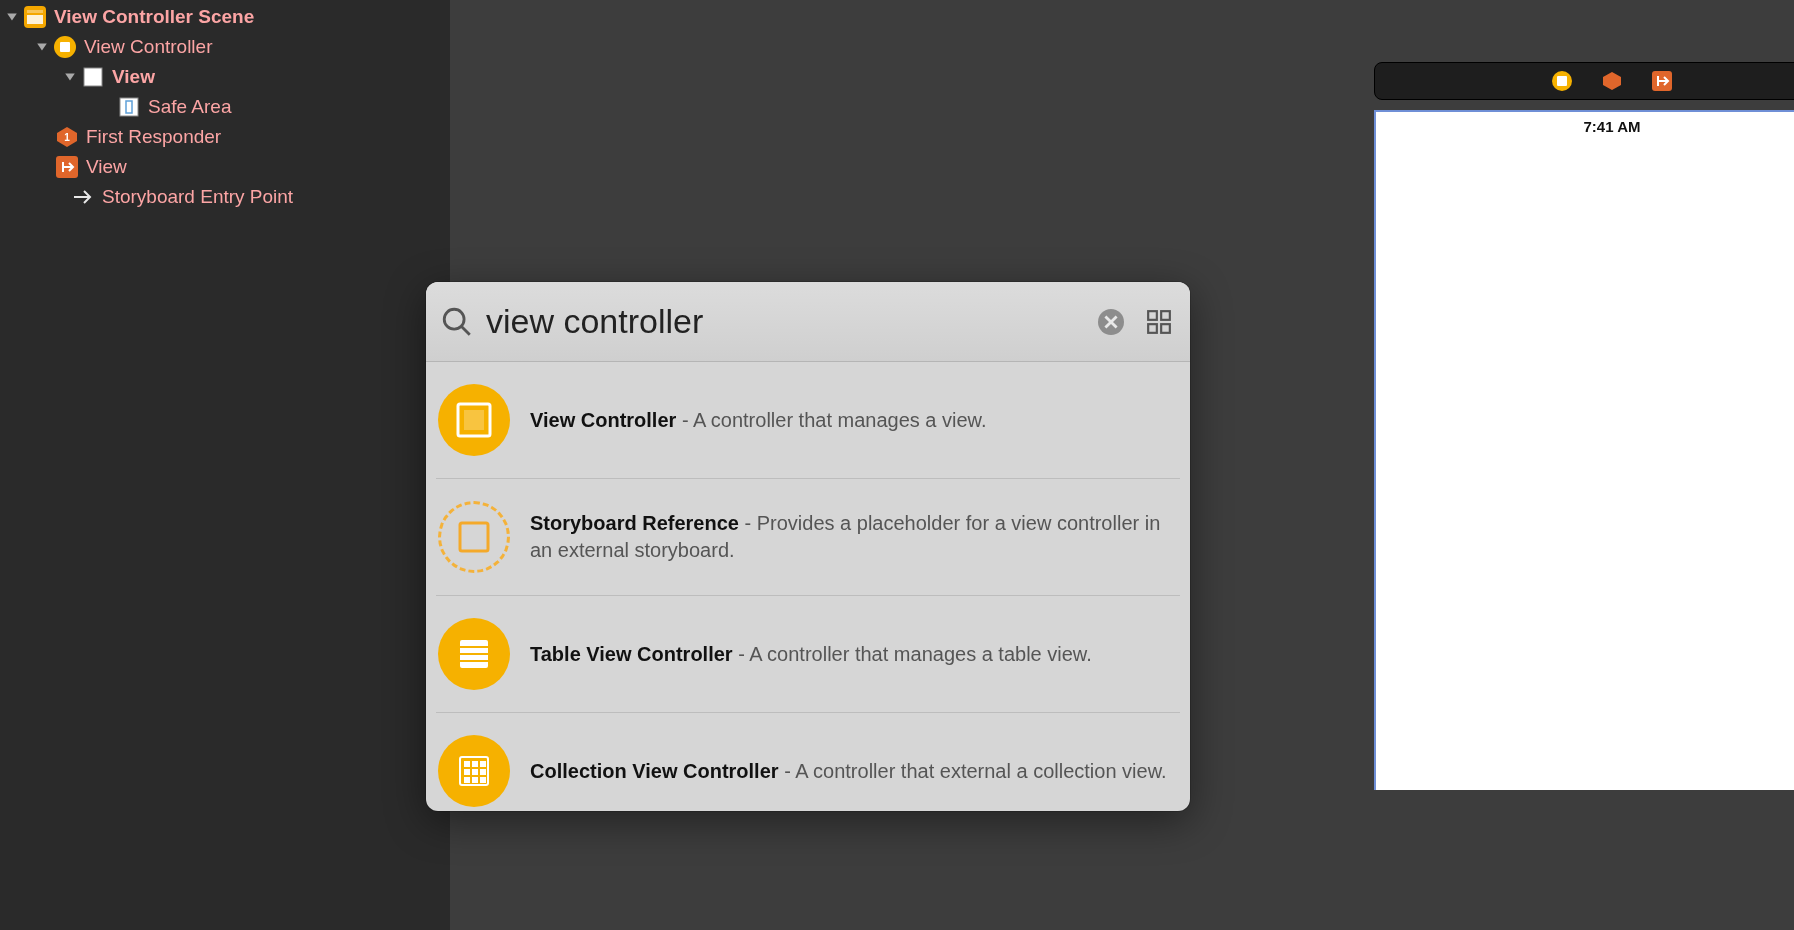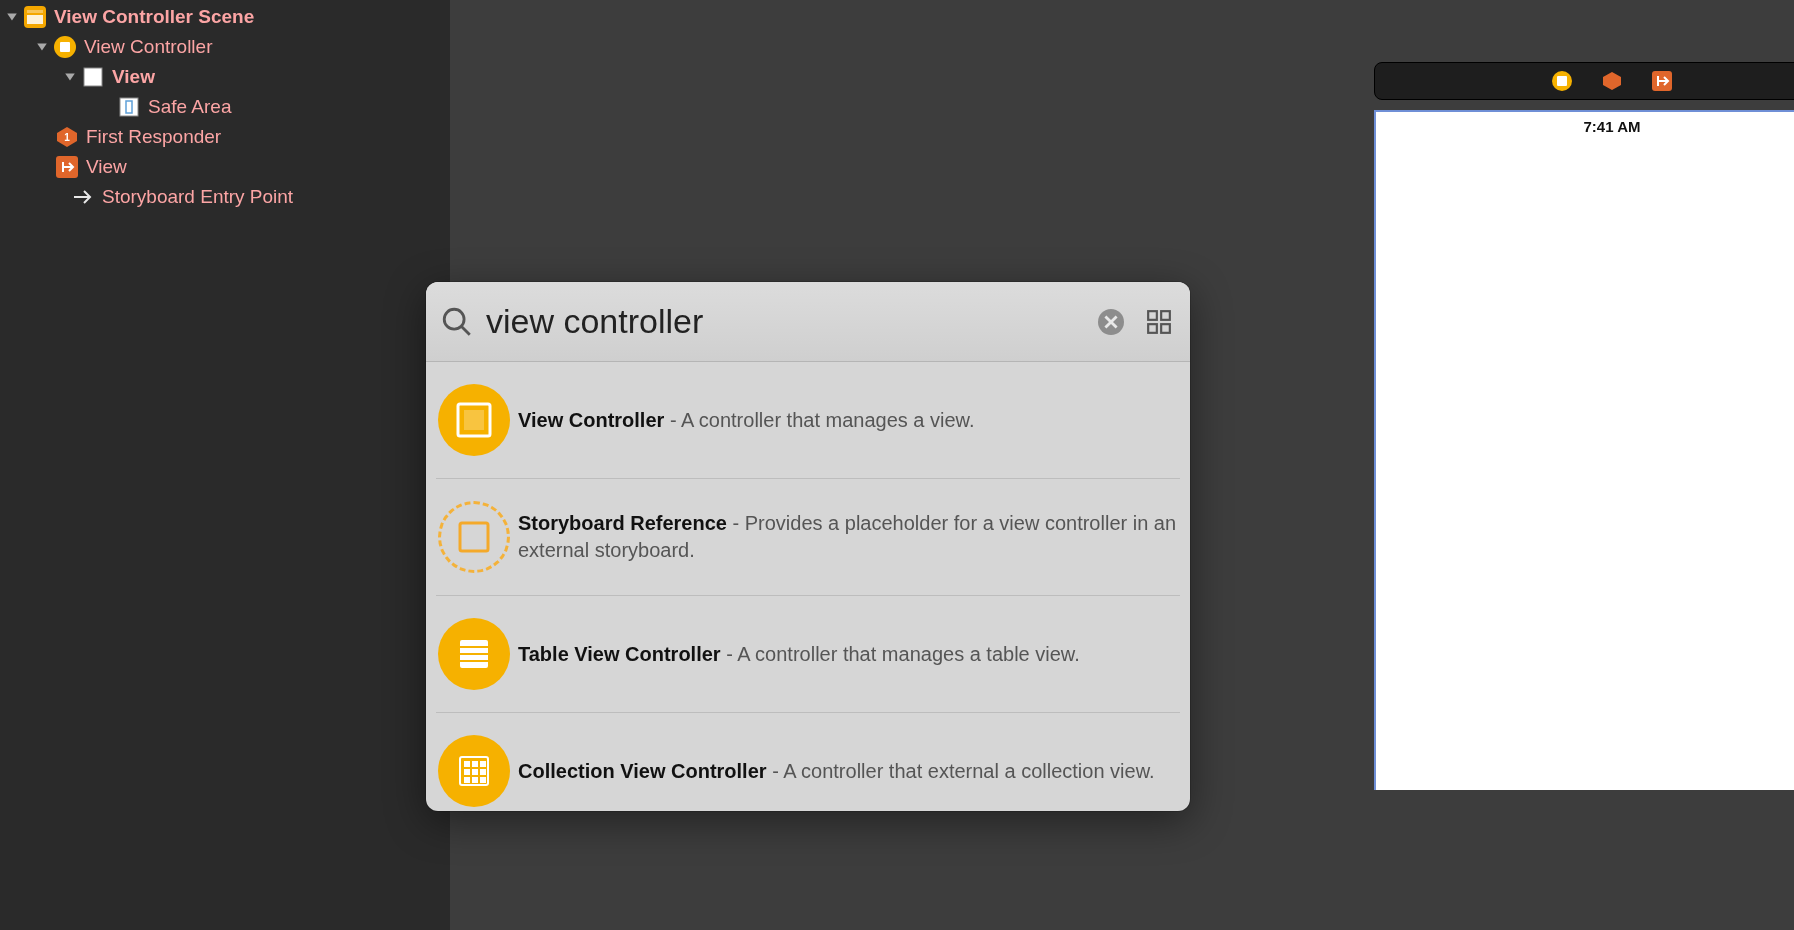--- a/index.html
+++ b/index.html
@@ -109,21 +109,21 @@
     margin-right: 22px;
     cursor: pointer;
   }
   .lib-search .grid-icon { width: 26px; height: 26px; color:#555; cursor:pointer;}
   .lib-list { padding: 0 10px; }
   .lib-item {
     display: flex;
     align-items: center;
     padding: 22px 2px;
     border-bottom: 1px solid #bdbdbd;
-    gap: 8px;
+    gap: 20px;
     cursor: pointer;
   }
   .lib-item:last-child { border-bottom: none; }
   .lib-icon {
     width: 72px; height: 72px; border-radius: 50%;
     display:flex;align-items:center;justify-content:center;
     flex-shrink: 0;
   }
   .lib-solid { background: #f6b100; }
   .lib-dashed {

